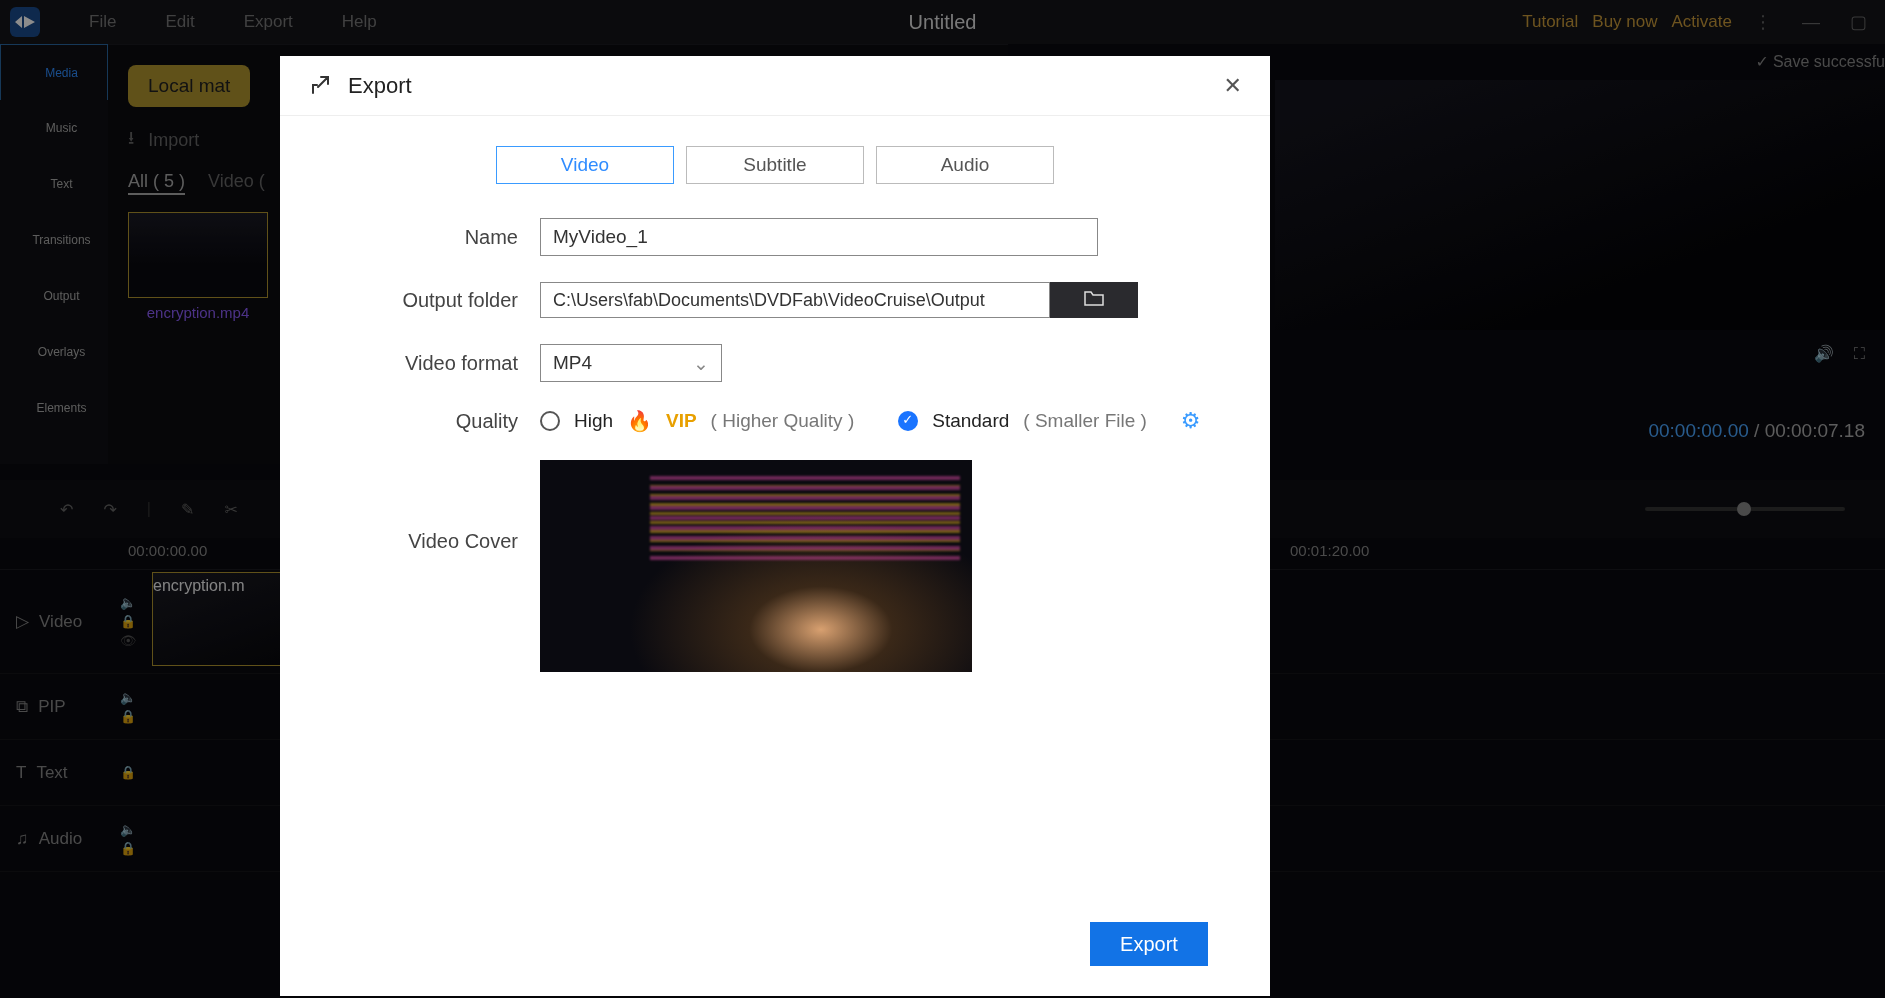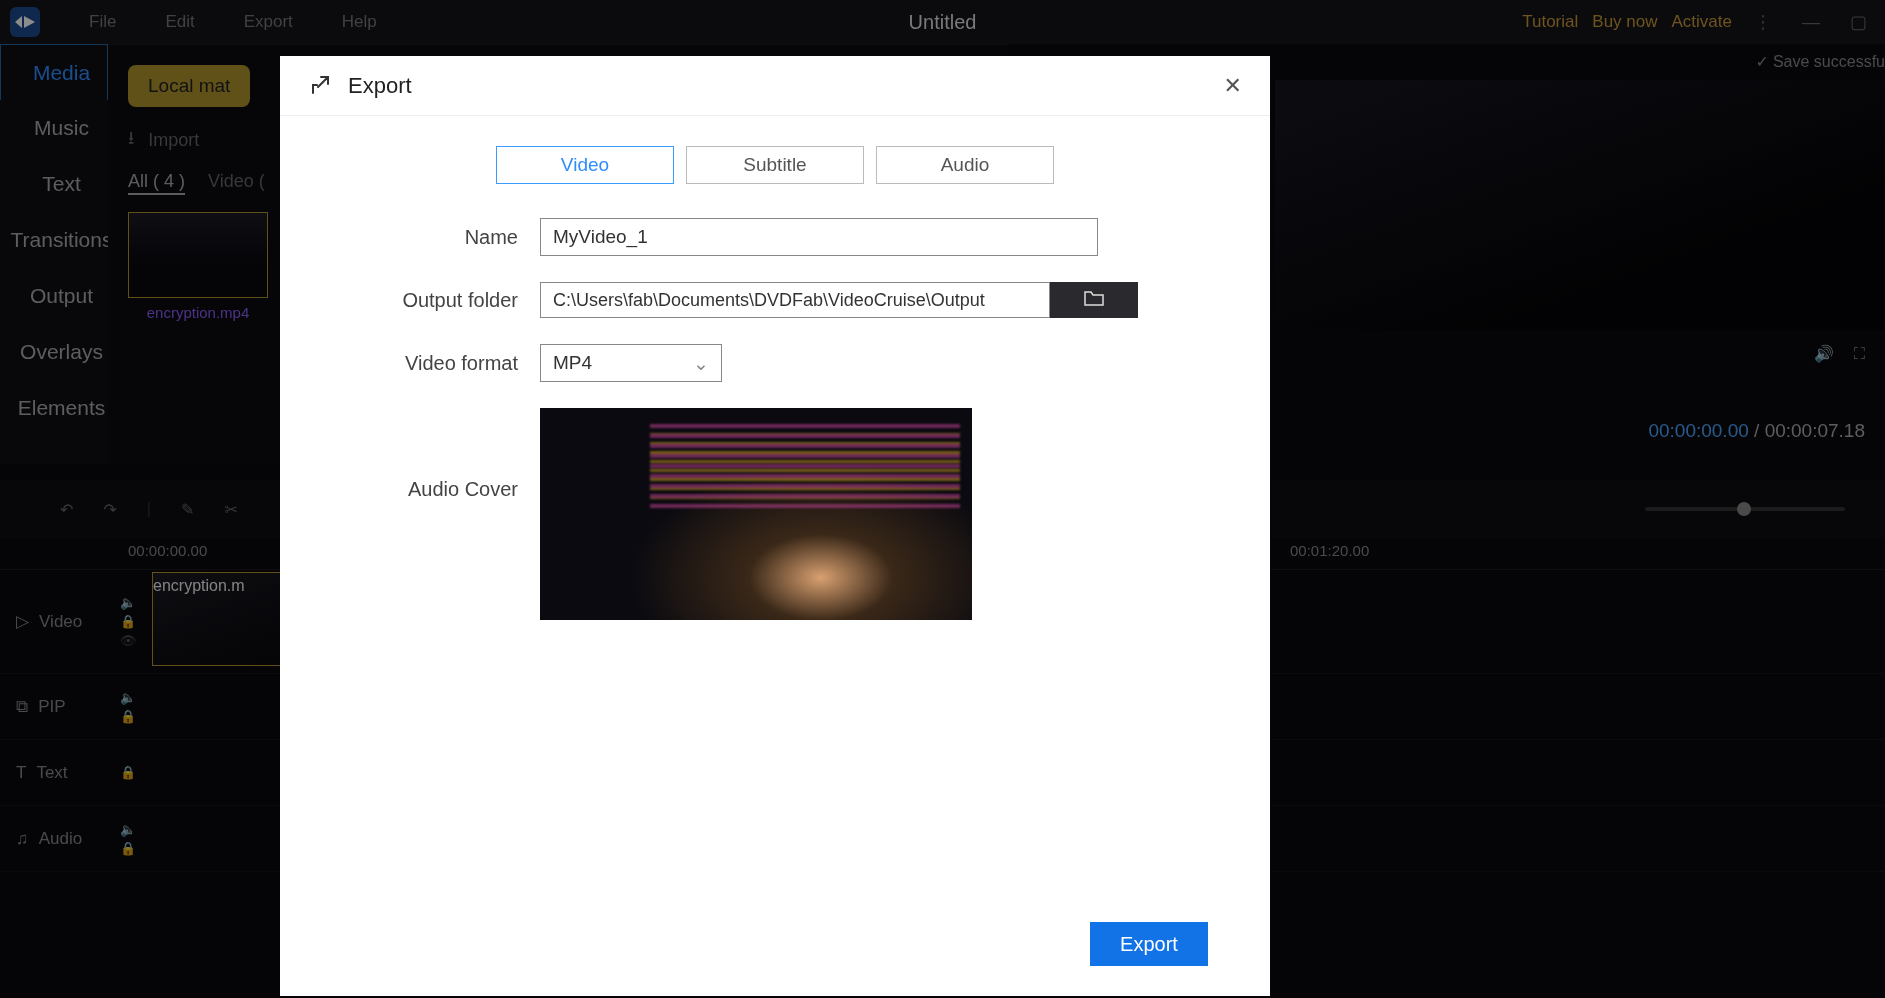--- a/index.html
+++ b/index.html
@@ -81,21 +81,21 @@
       width: 108px;
       height: 420px;
       background: #101014;
     }
     .sidebar-item {
       height: 56px;
       display: flex;
       align-items: center;
       justify-content: center;
       color: #aaa;
-      font-size: 21px;
+      font-size: 12px;
       cursor: pointer;
       padding-left: 15px;
     }
     .sidebar-item.active {
       color: #2f8cff;
       border-top: 1px solid #2866a0;
       border-right: 1px solid #2866a0;
       border-left: 1px solid #2866a0;
     }
     
@@ -489,21 +489,21 @@
   <div class="sidebar-item">Elements</div>
 </div>
 
 <div class="media-panel">
   <div class="local-mat">Local mat</div>
   <div class="import-row">
     <span>⭳</span>
     <span>Import</span>
   </div>
   <div class="filter-row">
-    <span class="active-filter">All ( 4 )</span>
+    <span class="active-filter">All ( 5 )</span>
     <span>Video (</span>
   </div>
   <div class="thumb">
     <div class="thumb-img"></div>
     <div class="thumb-label">encryption.mp4</div>
   </div>
 </div>
 
 <div class="preview-panel">
   <div class="preview-img"></div>
@@ -615,22 +615,37 @@
         </span>
       </div>
     </div>
     <div class="form-row">
       <div class="form-label">Video format</div>
       <div class="select">
         <span>MP4</span>
         <span style="color:#888">⌄</span>
       </div>
     </div>
+    <div class="form-row">
+      <div class="form-label">Quality</div>
+      <div class="radio-group">
+        <span class="radio-outer"></span>
+        <span>High</span>
+        <span class="flame">🔥</span>
+          <span class="vip-badge">VIP</span>
+        <span class="quality-hint">( Higher Quality )</span>
+        <span style="width:16px"></span>
+        <span class="radio-outer checked"></span>
+        <span>Standard</span>
+        <span class="quality-hint">( Smaller File )</span>
+        <span class="gear-icon">⚙</span>
+      </div>
+    </div>
     <div class="form-row" style="align-items:flex-start">
-      <div class="form-label" style="padding-top:70px">Audio Cover</div>
+      <div class="form-label" style="padding-top:70px">Video Cover</div>
       <div class="cover-img">
         <div class="cover-screens"></div>
       </div>
     </div>
   </div>
 
   <button class="export-btn">Export</button>
 </div>
 
 </body></html>

